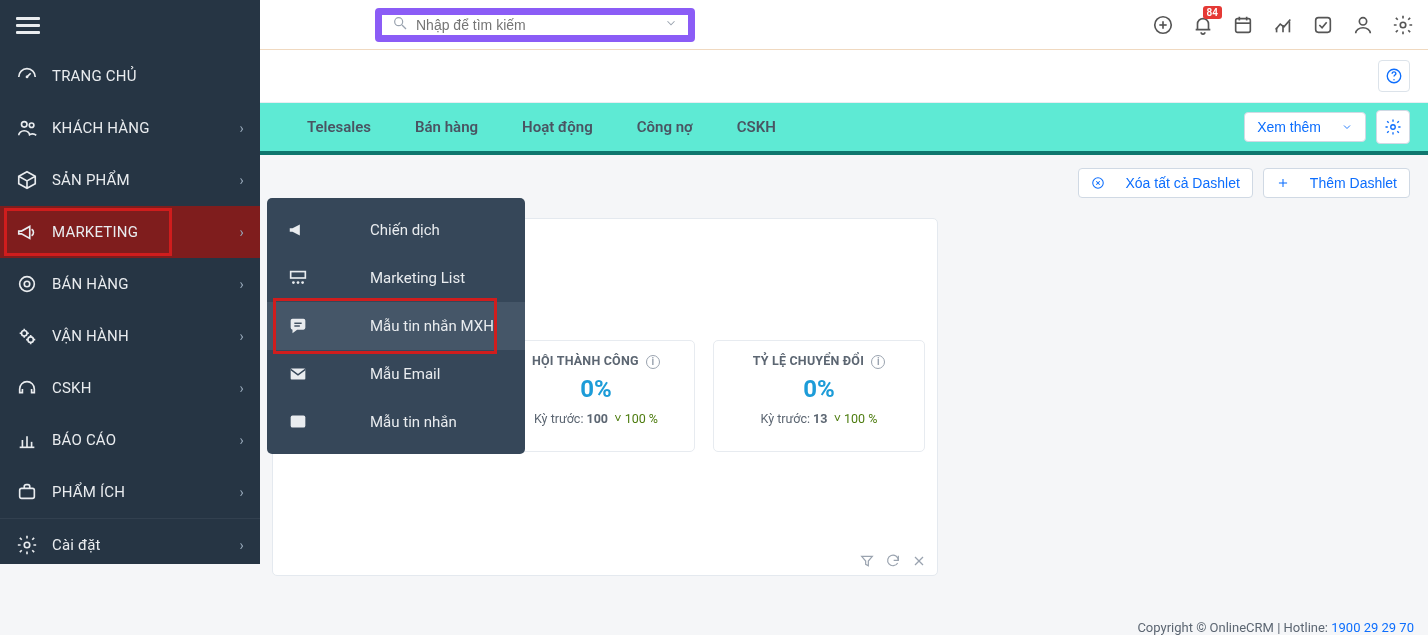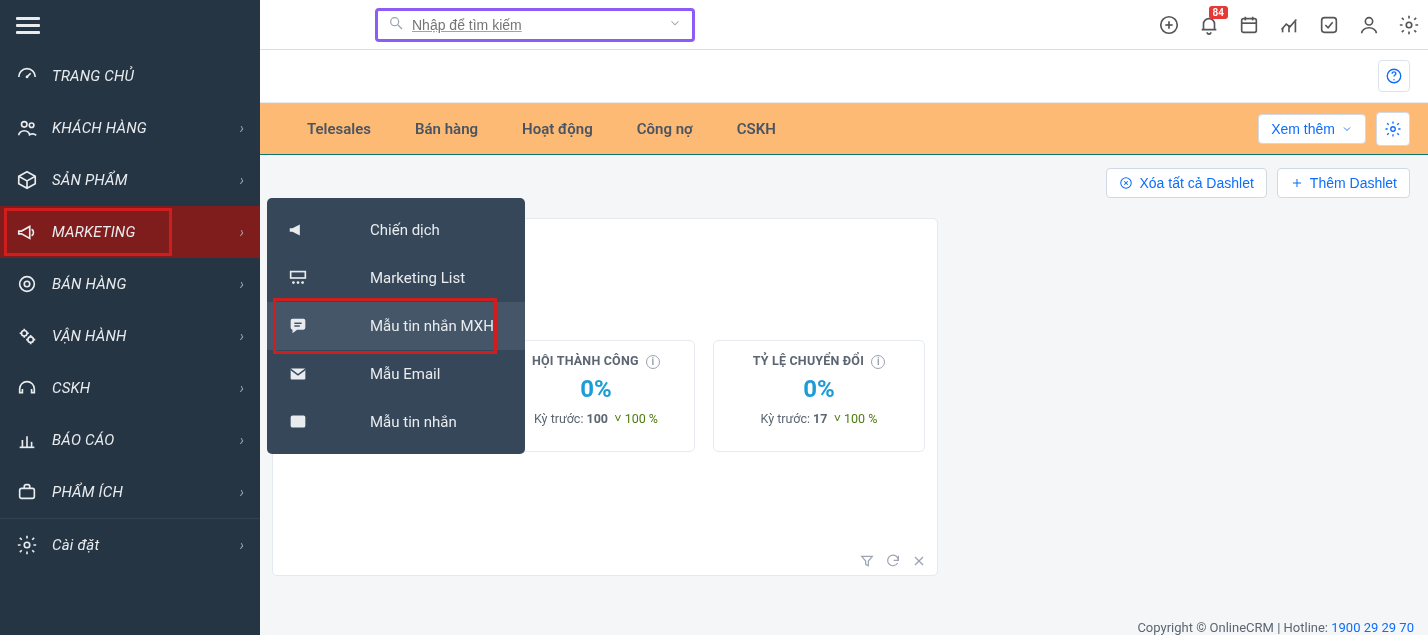--- a/index.html
+++ b/index.html
@@ -1,45 +1,45 @@
 <!DOCTYPE html>
 <html><head>
 <meta charset="utf-8">
 <style>
 * { box-sizing: border-box; margin: 0; padding: 0; }
 body { font-family: -apple-system, BlinkMacSystemFont, "Segoe UI", Roboto, sans-serif; font-size: 14px; color: #333; background: #f5f6f8; width: 1428px; height: 635px; overflow: hidden; position: relative; }
-.sidebar { position: absolute; top: 0; left: 0; width: 260px; height: 635px; background: #263544; color: #e9ecef; z-index: 100; font-style: italic; }
+.sidebar { position: absolute; top: 0; left: 0; width: 260px; height: 564px; background: #263544; color: #e9ecef; z-index: 100; }
 .sidebar-top { height: 50px; display: flex; align-items: center; padding-left: 16px; }
 .hamburger { width: 24px; cursor: pointer; }
 .hamburger div { height: 3px; background: #e9ecef; margin: 4px 0; border-radius: 1px; }
 .sidebar-item { display: flex; align-items: center; height: 52px; padding: 0 16px; cursor: pointer; font-size: 15px; letter-spacing: .2px; position: relative; }
 .sidebar-item.active { background: #7f1d1d; }
 .sidebar-item .icon { width: 22px; height: 22px; margin-right: 14px; display: flex; align-items: center; justify-content: center; flex-shrink: 0; }
 .sidebar-item .label { flex: 1; }
 .sidebar-item .chev { font-size: 14px; color: #97a8b9; }
 .sidebar-divider { height: 1px; background: rgba(255,255,255,.06); }
 .highlight-red { position: absolute; inset: 2px 88px 2px 4px; border: 3px solid #d01d1d; pointer-events: none; }
 .highlight-red2 { position: absolute; inset: -4px 28px -4px 6px; border: 3px solid #d01d1d; pointer-events: none; }
 .submenu { position: absolute; top: 198px; left: 267px; width: 258px; background: #364759; border-radius: 5px; padding: 8px 0; z-index: 110; color: #e9ecef; }
 .submenu-item { display: flex; align-items: center; height: 48px; padding: 0 20px; cursor: pointer; font-size: 15px; position: relative; gap: 45px; }
 .submenu-item.active { background: #455668; }
 .submenu-item .icon { width: 22px; height: 22px; margin-right: 16px; display: flex; align-items: center; justify-content: center; }
 .topbar { position: absolute; top: 0; left: 0; right: 0; height: 50px; background: #fff; border-bottom: 1px solid #f0d9c0; display: flex; align-items: center; z-index: 10; }
-.search-wrap { margin-left: 375px; width: 320px; height: 34px; border: 3px solid #8b5cf6; border-radius: 4px; display: flex; align-items: center; padding: 0 10px; color: #9aa3af; text-decoration: underline; }
+.search-wrap { margin-left: 375px; width: 320px; height: 34px; border: 7px solid #8b5cf6; border-radius: 4px; display: flex; align-items: center; padding: 0 10px; color: #9aa3af; }
 .search-wrap input { border: none; outline: none; flex: 1; font-size: 14px; background: transparent; }
 .search-wrap .sic { width: 16px; margin-right: 8px; }
-.top-icons { margin-left: auto; display: flex; align-items: center; gap: 18px; padding-right: 8px; }
+.top-icons { margin-left: auto; display: flex; align-items: center; gap: 18px; padding-right: 14px; }
 .top-icons .tc { width: 22px; height: 22px; display: flex; align-items: center; justify-content: center; cursor: pointer; color: #555; position: relative; }
 .badge { position: absolute; top: -8px; right: -8px; background: #e53935; color: #fff; font-size: 10px; padding: 1px 4px; border-radius: 3px; font-weight: 600; }
 .help-box { position: absolute; top: 60px; right: 18px; width: 32px; height: 32px; border: 1px solid #dce3ea; border-radius: 4px; display: flex; align-items: center; justify-content: center; color: #0d6efd; cursor: pointer; font-weight: 600; z-index: 20; background:#fff; }
 .toprow { position: absolute; top: 50px; left: 0; right: 0; height: 53px; background: #fff; border-bottom: 1px solid #e9edf2; z-index: 15; }
-.tabsbar { position: absolute; top: 103px; left: 0; right: 0; background: #fdba74; border-bottom: 1px solid #0f766e; z-index: 15; height: 52px; display: flex; align-items: stretch; padding-left: 265px; }
+.tabsbar { position: absolute; top: 103px; left: 0; right: 0; background: #5eead4; border-bottom: 4px solid #0f766e; z-index: 15; height: 52px; display: flex; align-items: stretch; padding-left: 265px; }
 .tab { padding: 0 22px; display: flex; align-items: center; font-size: 15px; font-weight: 600; color: #4a5462; cursor: pointer; }
 .tab-right { margin-left: auto; display: flex; align-items: center; gap: 10px; padding-right: 18px; }
-.btn-outline { border: 1px solid #d0d9e4; background: #fff; border-radius: 4px; padding: 6px 12px; font-size: 14px; color: #0d6efd; cursor: pointer; display: flex; align-items: center; gap: 6px; }
+.btn-outline { border: 1px solid #d0d9e4; background: #fff; border-radius: 4px; padding: 6px 12px; font-size: 14px; color: #0d6efd; cursor: pointer; display: flex; align-items: center; gap: 20px; }
 .btn-icon-outline { border: 1px solid #d0d9e4; background: #fff; border-radius: 4px; width: 34px; height: 34px; display: flex; align-items: center; justify-content: center; cursor: pointer; color: #0d6efd; }
 .actionbar { position: absolute; top: 168px; right: 18px; display: flex; gap: 10px; z-index: 12; }
 .dashlet { position: absolute; top: 218px; left: 272px; width: 666px; height: 358px; background: #fff; border: 1px solid #e4e9ef; border-radius: 5px; z-index: 5; }
 .dashlet-tools { position: absolute; bottom: 6px; right: 10px; display: flex; gap: 10px; color: #9aa3af; }
 .dashlet-tools .dt { width: 16px; height: 16px; cursor: pointer; }
 .card { position: absolute; width: 212px; height: 112px; background: #fff; border: 1px solid #e7ebf0; border-radius: 5px; padding: 12px 14px; z-index: 6; }
 .card.c1 { top: 340px; left: 497px; width: 198px; }
 .card.c2 { top: 340px; left: 713px; }
 .card-title { font-size: 12.5px; font-weight: 700; color: #5c6672; text-align: center; letter-spacing: .2px; }
 .card-title .info { display: inline-flex; width: 14px; height: 14px; border: 1px solid #9aa3af; border-radius: 50%; align-items: center; justify-content: center; font-size: 10px; color: #9aa3af; margin-left: 4px; cursor: pointer; }
@@ -204,21 +204,21 @@
 </div>
 
 <div class="card c2">
   <div class="card-title">
     <span>TỶ LỆ CHUYỂN ĐỔI</span>
     <span class="info">i</span>
   </div>
   <div class="card-value">0%</div>
   <div class="card-foot">
     <span>Kỳ trước:</span>
-    <b>17</b>
+    <b>13</b>
     &nbsp;<span class="down">˅ <span>100 %</span></span>
   </div>
 </div>
 
 <div class="sidebar">
   <div class="sidebar-top">
     <div class="hamburger">
         <div></div>
         <div></div>
         <div></div>

